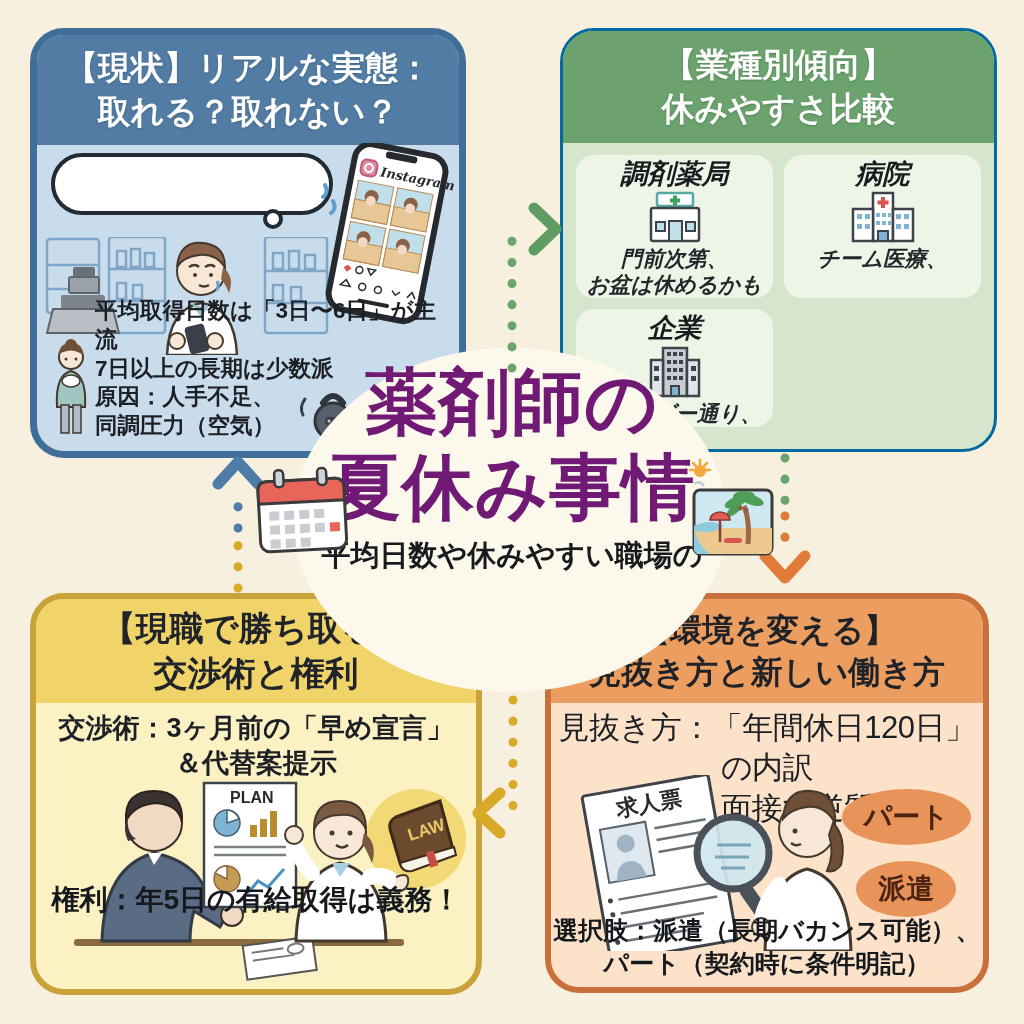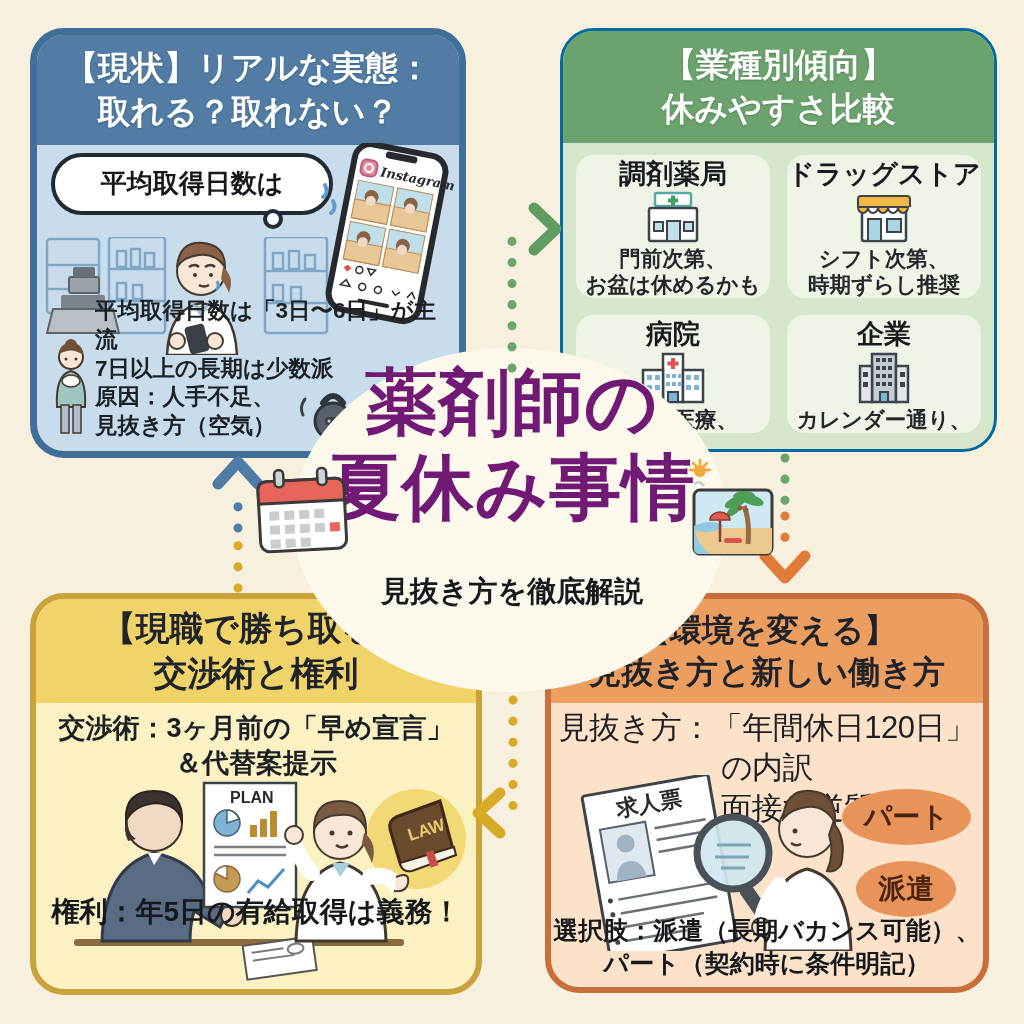--- a/index.html
+++ b/index.html
@@ -23,35 +23,35 @@
   .tl-scene{position:absolute;left:2px;top:92px;}
   .tl-phone{position:absolute;right:4px;top:-2px;}
   .tl-notes{position:absolute;left:10px;bottom:4px;right:6px;display:flex;align-items:flex-end;}
   .tl-notes .txt{font-weight:800;font-size:22.5px;line-height:1.28;color:#1c1f24;}
   .tl-kettle{position:absolute;right:88px;bottom:2px;}
 
   
   #p-industry{left:560px;top:28px;width:437px;height:424px;border:3px solid #0369a1;background:#d5e6cd;}
   #p-industry .hd{height:112px;background:#6ba26d;color:#ffffff;font-size:33px;text-shadow:0 1px 2px rgba(30,80,40,.35);}
   #p-industry .bd{height:283px;padding:12px 13px 14px;display:grid;grid-template-columns:1fr 1fr;
-                  grid-template-rows:1fr 1fr;gap:17px;box-sizing:border-box;}
+                  grid-template-rows:1fr 1fr;gap:11px;box-sizing:border-box;font-style:italic;}
   .cell{background:#eef5e7;border-radius:18px;display:flex;flex-direction:column;align-items:center;
         justify-content:flex-start;padding-top:4px;text-align:center;}
   .cell .nm{font-weight:800;font-size:27px;color:#181b1e;line-height:1.15;}
   .cell .ds{font-weight:800;font-size:21.5px;color:#23262a;line-height:1.22;}
   .cell svg{margin:1px 0;}
 
   
   #p-negotiation{left:30px;top:593px;width:452px;height:402px;border:6px solid #c9a23a;background:#fbf1c3;}
   #p-negotiation .hd{height:104px;background:#f1d469;color:#20232a;font-size:34px;}
   #p-negotiation .bd{height:234px;}
   .bl-tip{position:absolute;left:0;top:8px;width:100%;text-align:center;font-weight:800;font-size:27px;
           color:#1c1f24;line-height:1.3;}
   .bl-scene{position:absolute;left:8px;top:78px;}
-  .bl-right{position:absolute;left:0;bottom:6px;width:100%;text-align:center;font-weight:800;font-size:28px;color:#15181c;}
+  .bl-right{position:absolute;left:0;bottom:18px;width:100%;text-align:center;font-weight:800;font-size:28px;color:#15181c;}
 
   
   #p-change{left:545px;top:593px;width:444px;height:400px;border:6px solid #c96f3b;background:#fbe2c9;}
   #p-change .hd{height:104px;background:#ec9e60;color:#1f2227;font-size:32px;}
   #p-change .bd{height:284px;}
   .br-tip{position:absolute;left:0;top:5px;width:100%;text-align:center;font-weight:400;font-size:31px;
           color:#1c1f24;line-height:1.3;letter-spacing:-0.5px;}
   .br-scene{position:absolute;left:4px;top:72px;}
   .br-badges{position:absolute;right:12px;top:86px;display:flex;flex-direction:column;gap:16px;align-items:center;}
   .badge{background:#e8935a;color:#4a2410;font-weight:800;font-size:28px;border-radius:50%;
@@ -75,21 +75,21 @@
 
 <div class="stage">
 
   <div class="panel" id="p-current">
     <div class="hd">
       <span>【現状】リアルな実態：</span>
       <span>取れる？取れない？</span>
     </div>
     <div class="bd">
       <div class="bubble">
-        <span>平均取得日数は</span><br>
+        <br>
       </div>
 
       <svg class="tl-scene" width="290" height="118" viewBox="0 0 290 118">
         <g stroke="#7fa6c6" stroke-width="2.5" fill="none">
           <rect x="8" y="2" width="52" height="74" rx="3"></rect>
           <line x1="8" y1="28" x2="60" y2="28"></line>
             <line x1="8" y1="52" x2="60" y2="52"></line>
           <rect x="70" y="0" width="56" height="96" rx="3"></rect>
           <line x1="70" y1="32" x2="126" y2="32"></line>
             <line x1="70" y1="64" x2="126" y2="64"></line>
@@ -186,21 +186,21 @@
             <circle cx="29" cy="22" r="1.5" fill="#43392f"></circle>
           <path d="M10 70 Q8 38 24 34 Q40 38 38 70 Z" fill="#9fc6c0" stroke="#43392f" stroke-width="2"></path>
           <ellipse cx="24" cy="44" rx="9" ry="6" fill="#ffffff" stroke="#43392f" stroke-width="1.5"></ellipse>
           <rect x="14" y="68" width="8" height="28" fill="#aebdc9" stroke="#43392f" stroke-width="1.5"></rect>
           <rect x="26" y="68" width="8" height="28" fill="#aebdc9" stroke="#43392f" stroke-width="1.5"></rect>
         </svg>
         <div class="txt">
           <span>平均取得日数は「3日〜6日」が主流</span><br>
           <span>7日以上の長期は少数派</span><br>
           <span>原因：人手不足、</span><br>
-          <span>見抜き方（空気）</span>
+          <span>同調圧力（空気）</span>
         </div>
       </div>
       <svg class="tl-kettle" width="76" height="58" viewBox="0 0 76 58">
         <path d="M10 14 q-6 8 -2 16 M66 14 q6 8 2 16" stroke="#3a4049" stroke-width="3" fill="none" stroke-linecap="round"></path>
         <path d="M28 18 q10 -14 20 0" stroke="#2f353c" stroke-width="6" fill="none" stroke-linecap="round"></path>
         <circle cx="38" cy="36" r="18" fill="#57606a" stroke="#2f353c" stroke-width="3"></circle>
         <rect x="30" y="32" width="16" height="8" rx="3" fill="#3a4049"></rect>
         <circle cx="34" cy="36" r="1.5" fill="#cfd4d8"></circle>
           <circle cx="42" cy="36" r="1.5" fill="#cfd4d8"></circle>
       </svg>
@@ -223,40 +223,20 @@
           <rect x="30" y="30" width="13" height="20" fill="#bfe0e8" stroke="#3d4349" stroke-width="2"></rect>
           <rect x="17" y="31" width="9" height="9" fill="#bfe0e8" stroke="#3d4349" stroke-width="2"></rect>
           <rect x="47" y="31" width="9" height="9" fill="#bfe0e8" stroke="#3d4349" stroke-width="2"></rect>
         </svg>
         <div class="ds">
           <span>門前次第、</span><br>
           <span>お盆は休めるかも</span>
         </div>
       </div>
 
-      <div class="cell">
-        <div class="nm">ドラッグストア</div>
-        <svg width="72" height="54" viewBox="0 0 72 54">
-          <rect x="14" y="16" width="44" height="34" rx="2" fill="#ffffff" stroke="#3d4349" stroke-width="2.5"></rect>
-          <g stroke="#3d4349" stroke-width="2">
-            <path d="M10 16 v-8 q0 -3 3 -3 h46 q3 0 3 3 v8" fill="#f0b93f"></path>
-            <path d="M10 16 a5 6 0 0 0 10 0 Z" fill="#f0b93f"></path>
-            <path d="M20 16 a5 6 0 0 0 10 0 Z" fill="#ffffff"></path>
-            <path d="M30 16 a5 6 0 0 0 10 0 Z" fill="#f0b93f"></path>
-            <path d="M40 16 a5 6 0 0 0 10 0 Z" fill="#ffffff"></path>
-            <path d="M50 16 a5 6 0 0 0 10 0 Z" fill="#f0b93f"></path>
-          </g>
-          <rect x="20" y="28" width="13" height="22" fill="#a8d4e4" stroke="#3d4349" stroke-width="2"></rect>
-          <rect x="39" y="28" width="14" height="13" fill="#a8d4e4" stroke="#3d4349" stroke-width="2"></rect>
-        </svg>
-        <div class="ds">
-          <span>シフト次第、</span><br>
-          <span>時期ずらし推奨</span>
-        </div>
-      </div>
 
       <div class="cell">
         <div class="nm">病院</div>
         <svg width="72" height="54" viewBox="0 0 72 54">
           <rect x="26" y="2" width="20" height="48" fill="#ffffff" stroke="#3d4349" stroke-width="2.5"></rect>
           <path d="M34 6 h4 v3.5 h3.5 v4 h-3.5 v3.5 h-4 v-3.5 h-3.5 v-4 h3.5 Z" fill="#d9534f"></path>
           <rect x="6" y="18" width="20" height="32" fill="#ffffff" stroke="#3d4349" stroke-width="2.5"></rect>
           <rect x="46" y="18" width="20" height="32" fill="#ffffff" stroke="#3d4349" stroke-width="2.5"></rect>
           <g fill="#7fb3d3">
             <rect x="10" y="23" width="5" height="5"></rect>
@@ -519,22 +499,21 @@
     <line x1="34" y1="62" x2="34" y2="84" stroke="#8a3b33" stroke-width="2.5"></line>
     <rect x="38" y="80" width="18" height="5" rx="2.5" fill="#d9534f"></rect>
   </svg>
 
   <div class="center-wrap">
     <div class="c-title">
       <span>薬剤師の</span><br>
       <span>夏休み事情</span>
     </div>
     <div class="c-sub">
-      <br>
-      <span>見抜き方を徹底解説</span>
+      <span>平均日数や休みやすい職場の</span><br>
     </div>
   </div>
 
   <svg class="arrows" width="1024" height="1024" viewBox="0 0 1024 1024">
 
     <g>
       <path d="M512 368 V238 H528" fill="none" stroke="#6aa56b" stroke-width="9" stroke-linecap="round" stroke-dasharray="0.1 21"></path>
       <polyline points="534,208 556,229 534,250" fill="none" stroke="#5e9c62" stroke-width="11" stroke-linecap="round" stroke-linejoin="round"></polyline>
     </g>
 

